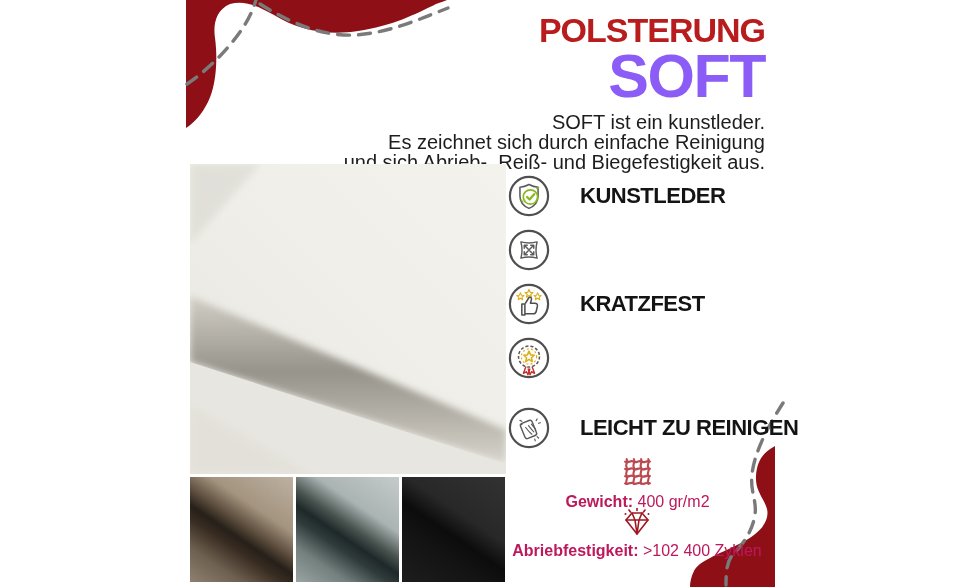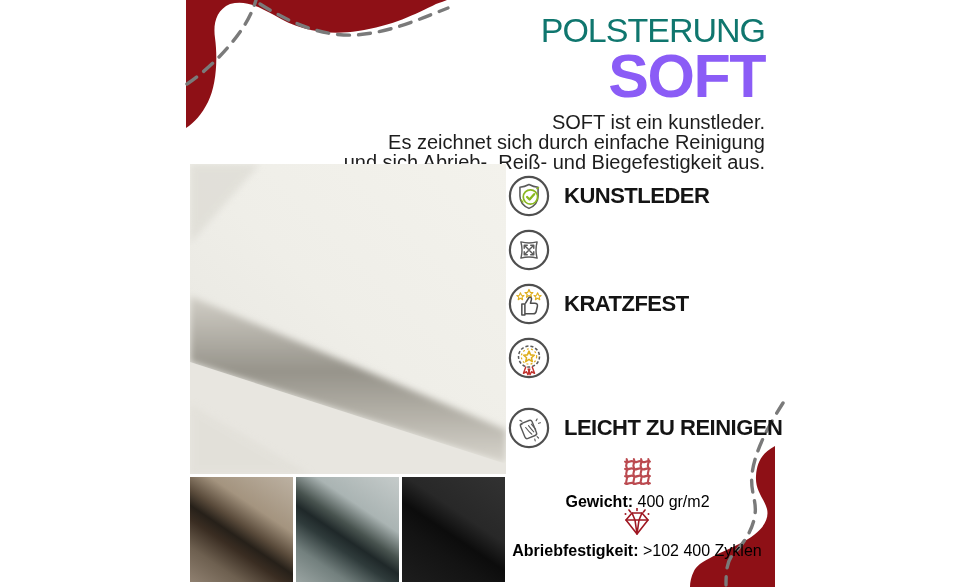--- a/index.html
+++ b/index.html
@@ -2,42 +2,42 @@
 <html><head>
 <meta charset="utf-8">
 <style>
   html,body{margin:0;padding:0;background:#ffffff;}
   .canvas{position:relative;width:960px;height:587px;background:#ffffff;overflow:hidden;
           font-family:"Liberation Sans",sans-serif;color:#161616;}
   .deco{position:absolute;left:0;top:0;width:960px;height:587px;pointer-events:none;}
 
   
   .title-block{position:absolute;top:13px;right:195px;text-align:right;}
-  .title-line1{font-size:34px;font-weight:400;letter-spacing:-1px;line-height:1;color:#0f766e;}
+  .title-line1{font-size:34px;font-weight:700;letter-spacing:-1px;line-height:1;color:#b91c1c;}
   .title-line2{font-size:61px;font-weight:800;letter-spacing:-1.5px;line-height:.88;color:#8b5cf6;margin-top:3px;}
   .desc{margin-top:8px;font-size:20px;line-height:20px;color:#1d1d1d;white-space:nowrap;}
 
   
   .photo{position:absolute;left:190px;top:164px;width:316px;height:310px;}
   .photo svg{display:block;width:100%;height:100%;}
   .swatches{position:absolute;left:190px;top:477px;display:flex;gap:3px;}
   .swatch{width:103px;height:105px;}
   .sw-taupe{background:linear-gradient(214deg,#bcb1a2 0%,#a4947f 32%,#5a4b3b 47%,#262019 56%,#3a2d22 64%,#6e6050 80%,#8f8070 100%);}
   .sw-grey {background:linear-gradient(214deg,#c5cbca 0%,#aab4b3 32%,#48534f 47%,#1f2829 56%,#2f3b3b 64%,#73807e 80%,#9aa4a2 100%);}
   .sw-black{background:linear-gradient(214deg,#323232 0%,#282828 38%,#0c0c0c 54%,#131313 68%,#1d1d1d 100%);}
 
   
   .features{position:absolute;left:508px;top:175px;display:flex;flex-direction:column;gap:12px;}
-  .feature{display:flex;align-items:center;gap:14px;height:42px;}
+  .feature{display:flex;align-items:center;gap:30px;height:42px;}
   .feature:last-child{margin-top:16px;}
   .fcircle{width:42px;height:42px;flex:0 0 42px;}
   .flabel{font-size:22px;font-weight:800;letter-spacing:-.5px;color:#141414;white-space:nowrap;}
 
   
-  .spec{position:absolute;text-align:center;font-size:16px;color:#000000;}
+  .spec{position:absolute;text-align:center;font-size:16px;color:#be185d;}
   .spec .spec-icon{display:block;margin:0 auto 4px auto;}
   .spec-label{font-weight:800;}
   .spec-value{font-weight:400;}
   .spec-weight{left:545px;top:456px;width:185px;}
   .spec-abrasion{left:512px;top:508px;width:250px;}
   .hidden-defs{position:absolute;width:0;height:0;overflow:hidden;}
 </style>
 </head>
 <body>
 

